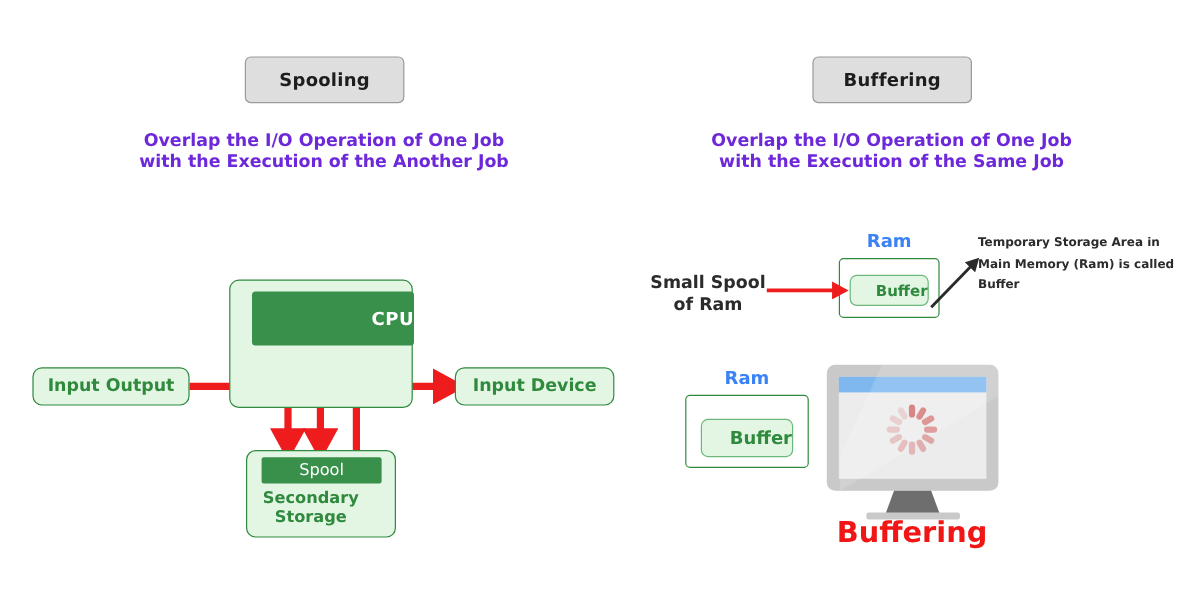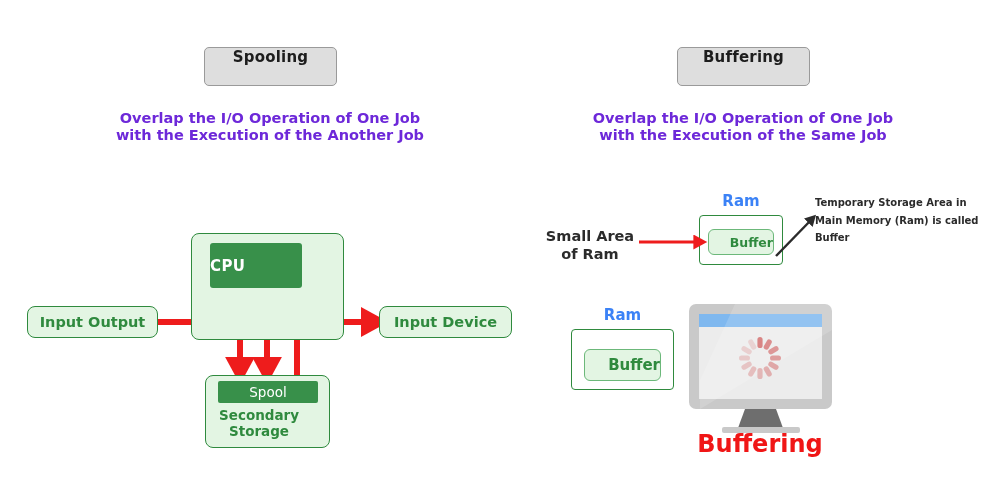--- a/index.html
+++ b/index.html
@@ -11,21 +11,21 @@
     position:relative;
   }
   .stage{position:relative;width:1000px;height:500px;}
   .abs{position:absolute;}
 
   
   .hdr-box{
     background:#dedede;
     border:1px solid #9a9a9a;
     border-radius:5px;
-    display:flex;align-items:flex-start;justify-content:center;
+    display:flex;align-items:center;justify-content:center;
     font-weight:bold;color:#1d1d1d;
     letter-spacing:.2px;
   }
   #hdr-spooling{left:204px;top:47px;width:131px;height:37px;font-size:15px;}
   #hdr-buffering{left:677px;top:47px;width:131px;height:37px;font-size:15px;}
 
   
   .caption{
     color:#6d28d9;font-weight:bold;font-size:14.5px;
     text-align:center;line-height:17px;
@@ -40,23 +40,23 @@
     border-radius:8px;
     box-sizing:border-box;
   }
   .glabel{
     color:#2f8a3e;font-weight:bold;text-align:center;
   }
 
   
   #cpu-container{left:191px;top:233px;width:153px;height:107px;}
   #cpu-chip{
-    left:210px;top:243px;width:92px;height:45px;
+    left:210px;top:243px;width:135px;height:45px;
     background:#38904a;border-radius:3px;
-    display:flex;align-items:center;justify-content:flex-start;
+    display:flex;align-items:center;justify-content:flex-end;
     color:#ffffff;font-weight:bold;font-size:15px;letter-spacing:.4px;
   }
 
   
   #input-device{left:27px;top:306px;width:131px;height:32px;
     display:flex;align-items:center;justify-content:center;font-size:14.5px;}
   #output-device{left:379px;top:306px;width:133px;height:32px;
     display:flex;align-items:center;justify-content:center;font-size:14.5px;}
 
   
@@ -179,21 +179,21 @@
   <div class="abs glabel" id="secondary-label">Secondary Storage</div>
 
   <div class="abs ram-label" id="ram-label-top">Ram</div>
 
   <div class="abs ram-outer" id="ram-box-top"></div>
 
   <div class="abs buffer-chip" id="buffer-top">
     <span>Buffer</span>
   </div>
 
-  <div class="abs" id="small-area-text">Small Area of Ram</div>
+  <div class="abs" id="small-area-text">Small Spool of Ram</div>
 
   <div class="abs" id="annot-text">Temporary Storage Area in Main Memory (Ram) is called Buffer</div>
 
   <svg class="overlay">
     <g>
       <path d="M639,242 L700,242" stroke="#ee1c1c" stroke-width="3" fill="none" marker-end="url(#redhead)"></path>
     </g>
     <g>
       <path d="M776,256 L812,219" stroke="#2b2b2b" stroke-width="2.4" fill="none" marker-end="url(#blackhead)"></path>
     </g>

